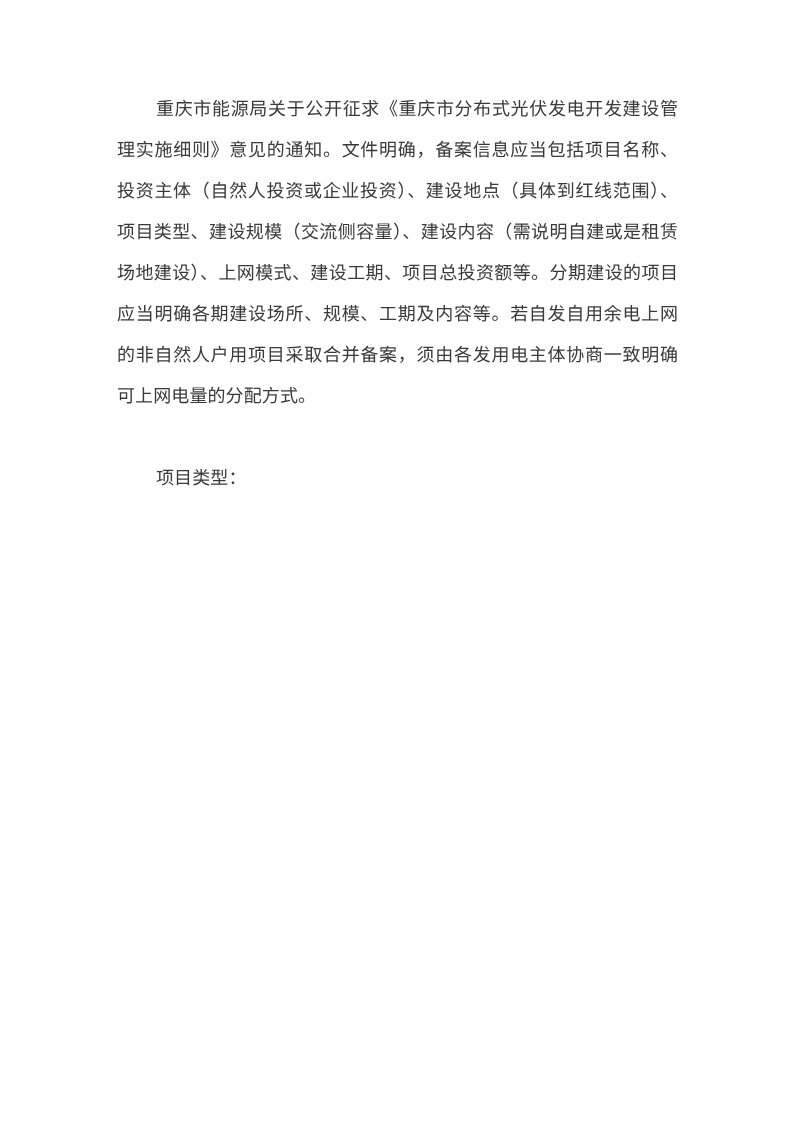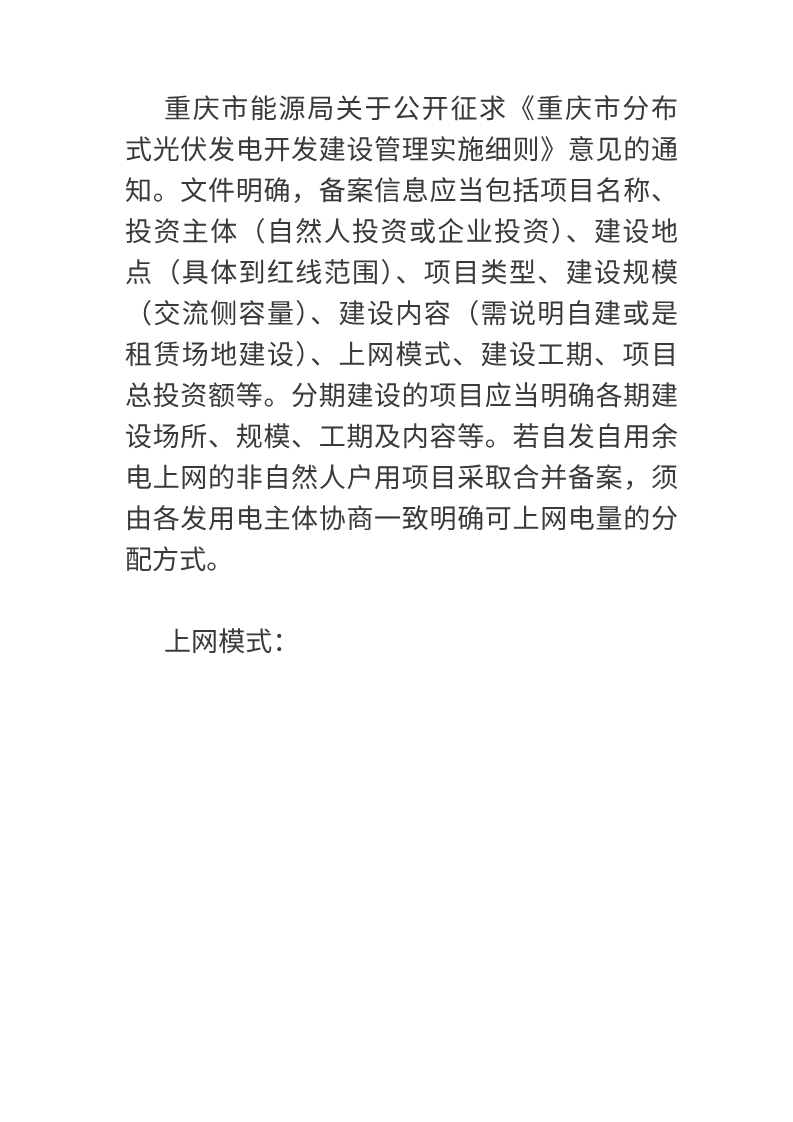--- a/index.html
+++ b/index.html
@@ -26,22 +26,22 @@
   }
 
   .doc-body {
     position: absolute;
     left: 117px;
     top: 88px;
     width: 561px;
   }
 
   .para {
-    margin: 0 0 41px 8px;
-    font-size: 27px;
+    margin: 0 0 41px 0;
+    font-size: 18px;
     line-height: 41px;
     color: #3a3a3a;
     text-align: justify;
     text-justify: inter-character;
     text-indent: 39px;
     letter-spacing: 0.1px;
     word-break: break-all;
     font-family: "DejaVu Serif", "Liberation Serif", serif;
     font-weight: 400;
     -webkit-font-smoothing: antialiased;
@@ -58,16 +58,16 @@
 </head>
 <body>
 
 <div class="page">
   <div class="doc-body">
 
     <p class="para">重庆市能源局关于公开征求《重庆市分布式光伏发电开发建设管理实施细则》意见的通知。文件明确，备案信息应当包括项目名称、投资主体（自然人投资或企业投资）、建设地点（具体到红线范围）、项目类型、建设规模（交流侧容量）、建设内容（需说明自建或是租赁场地建设）、上网模式、建设工期、项目总投资额等。分期建设的项目应当明确各期建设场所、规模、工期及内容等。若自发自用余电上网的非自然人户用项目采取合并备案，须由各发用电主体协商一致明确可上网电量的分配方式。</p>
 
 
 
-    <p class="para para-short">上网模式：</p>
+    <p class="para para-short">项目类型：</p>
 
   </div>
 </div>
 
 </body></html>

